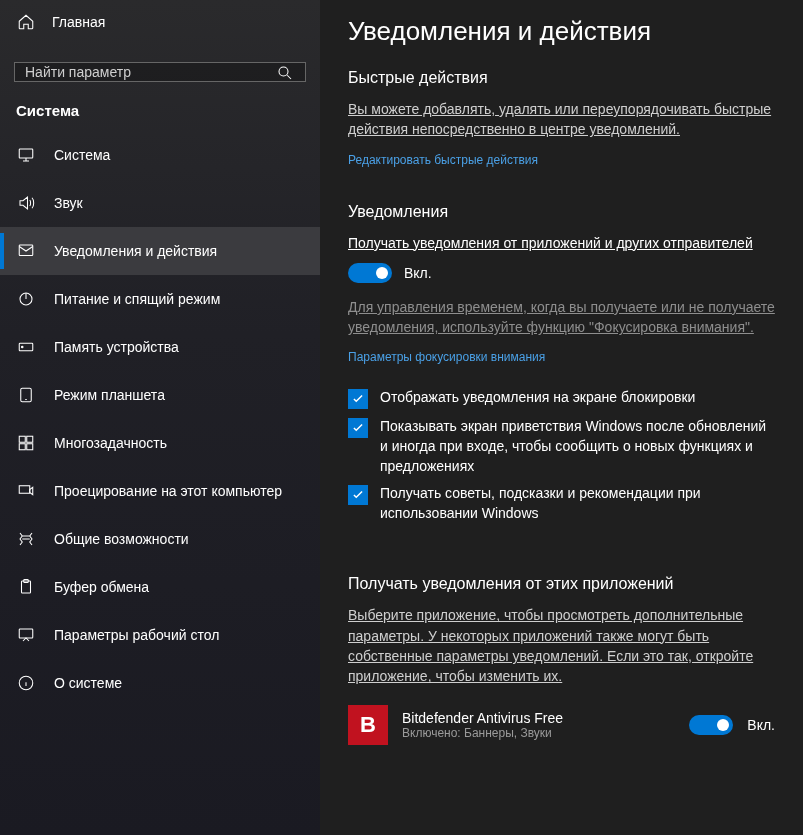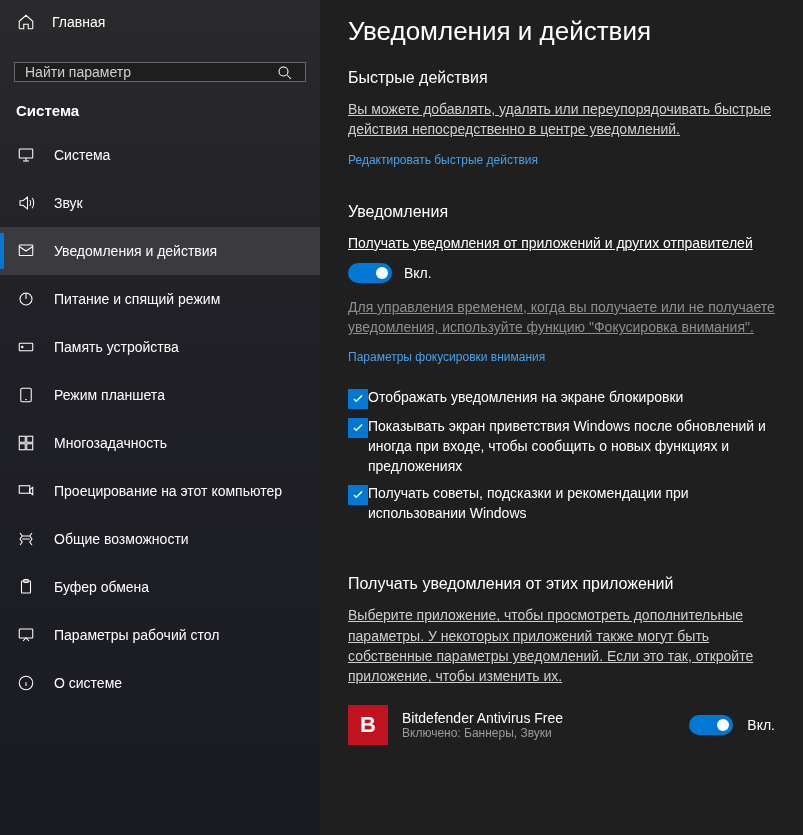--- a/index.html
+++ b/index.html
@@ -132,21 +132,21 @@
     position: absolute;
     width: 12px; height: 12px;
     border-radius: 50%;
     background: #fff;
     top: 4px; right: 4px;
   }
   .toggle-label { font-size: 14px; }
   .check-row {
     display: flex;
     align-items: flex-start;
-    gap: 0;
+    gap: 12px;
     margin: 8px 0;
     font-size: 14px;
     line-height: 1.4;
   }
   .checkbox {
     width: 20px; height: 20px;
     border: 2px solid #fff;
     flex-shrink: 0;
     display: flex;
     align-items: center;

